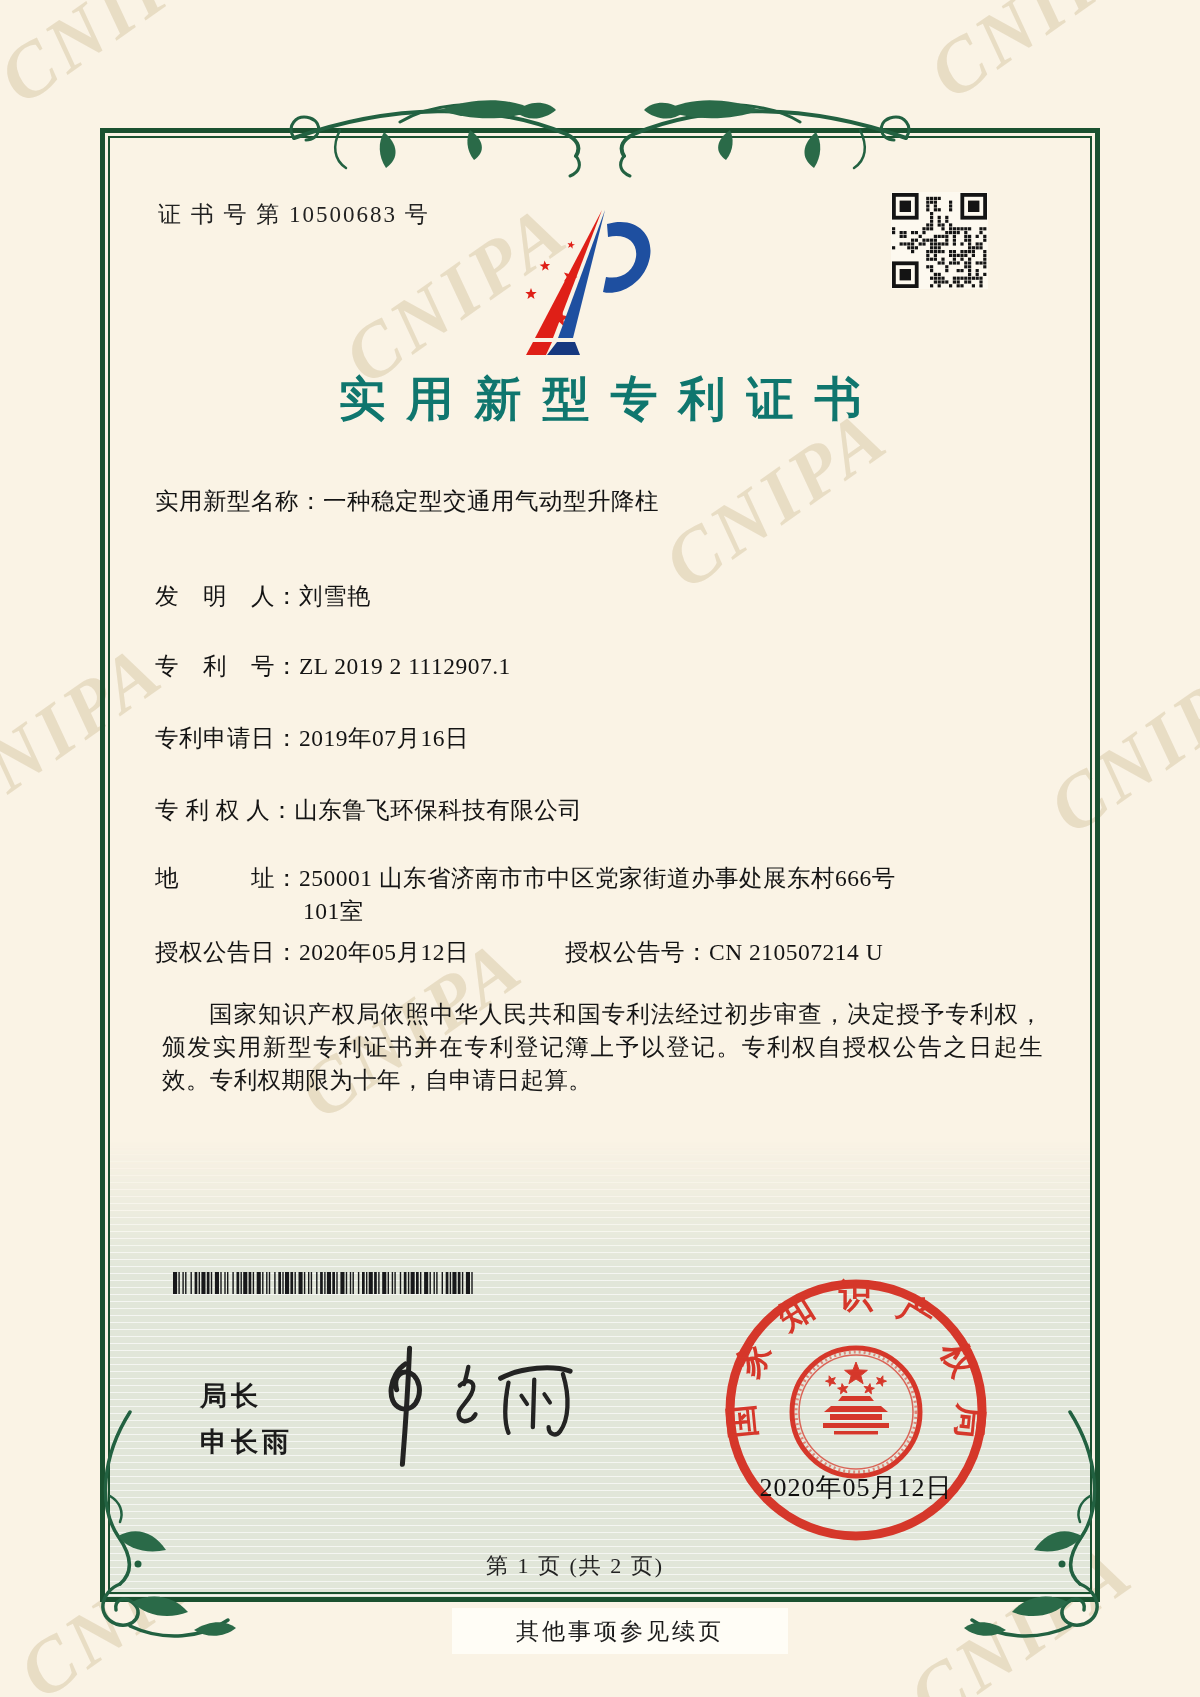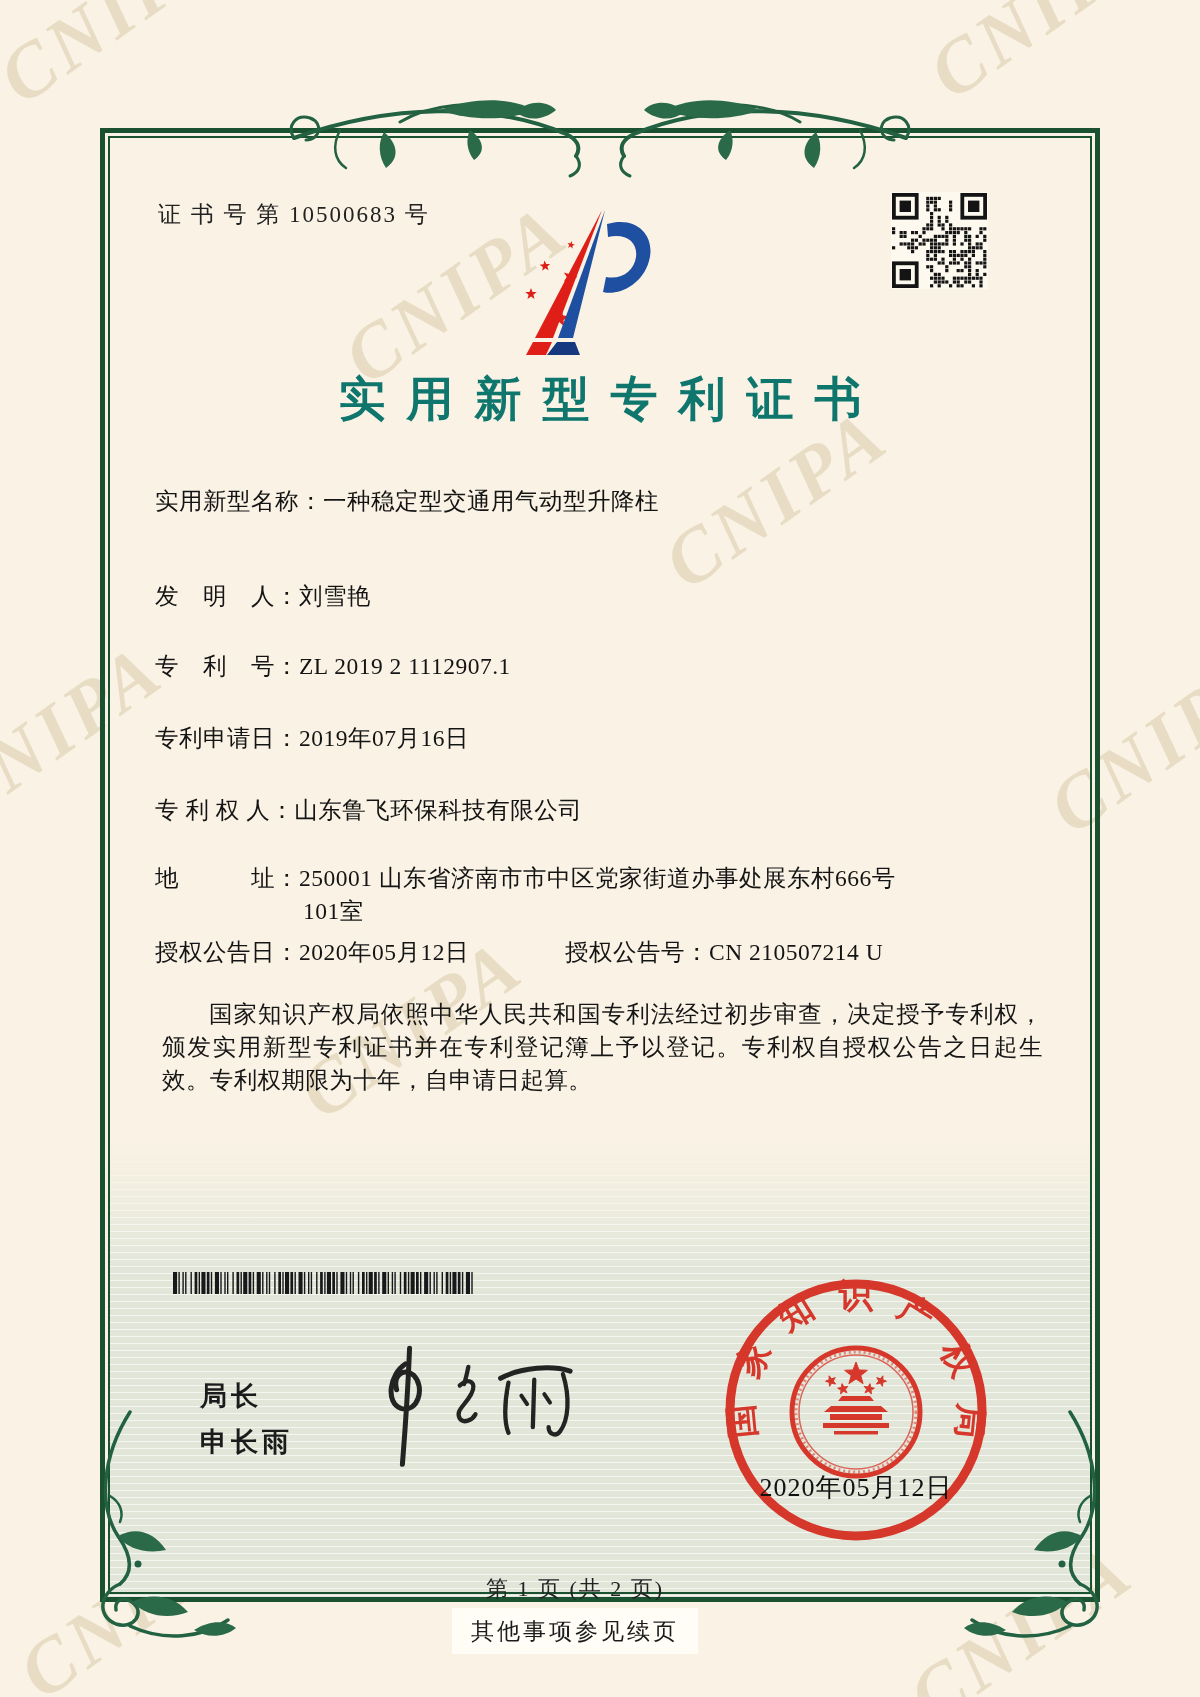--- a/index.html
+++ b/index.html
@@ -49,23 +49,23 @@
           font-size:27px;font-weight:600;color:#1b1b1b;letter-spacing:4px;margin-left:28px;}
   .signer.t1{top:1378px;} .signer.t2{top:1424px;}
 
   .signature{position:absolute;left:368px;top:1341px;z-index:5;}
 
   .seal{position:absolute;left:720px;top:1274px;z-index:4;opacity:.92;}
   .seal-date{position:absolute;left:722px;top:1470px;width:268px;z-index:5;text-align:center;
              font-size:26px;color:#111;letter-spacing:1px;white-space:nowrap;}
 
   .pagination{position:absolute;left:100px;top:1551px;width:950px;text-align:center;z-index:4;
-              font-size:22px;color:#222;letter-spacing:2px;margin-top:23px;}
-
-  .footer-note-box{position:absolute;left:452px;top:1608px;width:246px;height:46px;z-index:3;
+              font-size:22px;color:#222;letter-spacing:2px;}
+
+  .footer-note-box{position:absolute;left:452px;top:1608px;width:336px;height:46px;z-index:3;
                    background:#fffdf6;display:flex;align-items:center;justify-content:center;}
   .footer-note{font-size:23px;color:#1b1b1b;letter-spacing:3px;}
 
   .orn{position:absolute;z-index:6;pointer-events:none;}
   .orn.top{left:280px;top:90px;}
   .orn.bl{left:74px;top:1404px;}
   .orn.br{left:956px;top:1404px;}
 </style>
 </head>
 <body>

